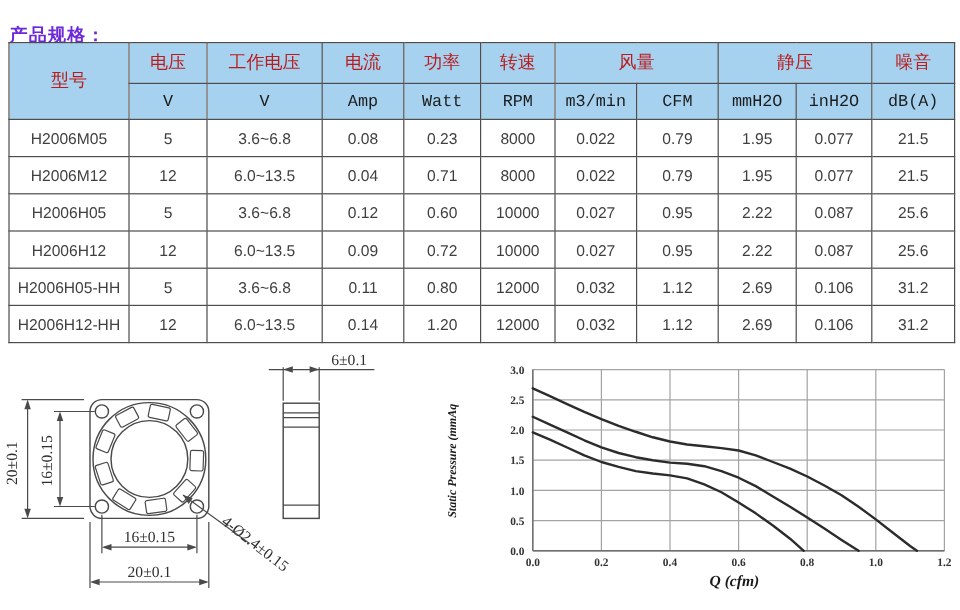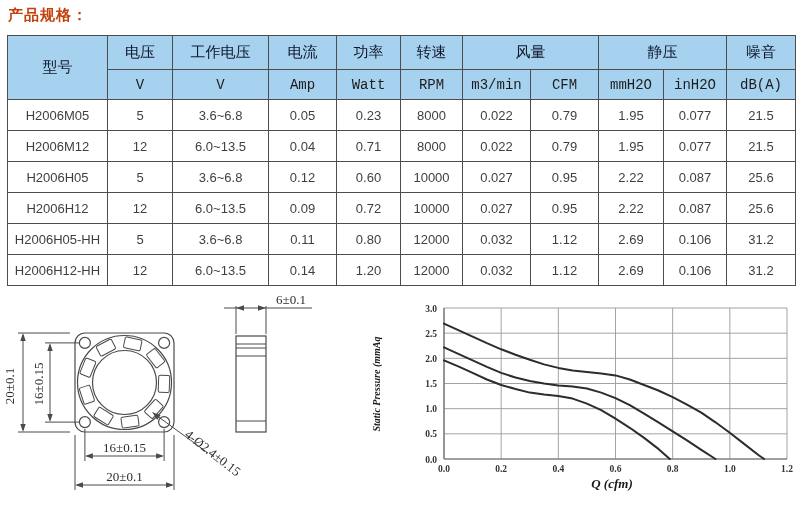--- a/index.html
+++ b/index.html
@@ -1,33 +1,33 @@
 <!DOCTYPE html>
 <html style="--header-bg: #a6d2f0;"><head>
 <meta charset="utf-8">
 <style>
   html,body{margin:0;padding:0;background:#ffffff;width:800px;height:508px;overflow:hidden;}
   #page{position:relative;width:800px;height:508px;background:#fff;}
 
   .doc-title{
-    position:absolute;left:8px;top:6px;
+    position:absolute;left:8px;top:20px;
     font:bold 15px "Liberation Serif",serif;
-    color:#c2410c;letter-spacing:1px;
+    color:#6d28d9;letter-spacing:1px;
   }
 
   #spec-table{
     position:absolute;left:7px;top:35px;width:788px;
     border-collapse:collapse;table-layout:fixed;
   }
   #spec-table th,#spec-table td{
     border:1px solid #4d4d4d;text-align:center;vertical-align:middle;padding:0;
     overflow:hidden;white-space:nowrap;
   }
   #spec-table thead th{background:var(--header-bg,#a6d2f0);font-weight:normal;}
-  .hdr-cn{font-family:"Liberation Serif",serif;font-size:15px;color:#0f172a;height:33px;}
+  .hdr-cn{font-family:"Liberation Serif",serif;font-size:15px;color:#b91c1c;height:33px;}
   .hdr-unit{font-family:"Liberation Mono",monospace;font-size:14px;color:#1c1c1c;height:29px;}
   #spec-table tbody td{
     height:30px;font:13px "Liberation Sans",sans-serif;color:#3f3f3f;background:#fff;
   }
 
   .dim-line{stroke:#4a4a4a;stroke-width:1;fill:none;}
   .dim-shape{stroke:#4a4a4a;stroke-width:1.2;fill:none;}
   .dim-arrow{fill:#4a4a4a;stroke:none;}
   .dim-text{font:13px "Liberation Serif",serif;fill:#2e2e2e;}
 
@@ -82,21 +82,21 @@
         <th class="hdr-unit">mmH2O</th>
         <th class="hdr-unit">inH2O</th>
         <th class="hdr-unit">dB(A)</th>
       </tr>
     </thead>
     <tbody>
         <tr>
           <td>H2006M05</td>
           <td>5</td>
           <td>3.6~6.8</td>
-          <td>0.05</td>
+          <td>0.08</td>
           <td>0.23</td>
           <td>8000</td>
           <td>0.022</td>
           <td>0.79</td>
           <td>1.95</td>
           <td>0.077</td>
           <td>21.5</td>
         </tr>
         <tr>
           <td>H2006M12</td>

